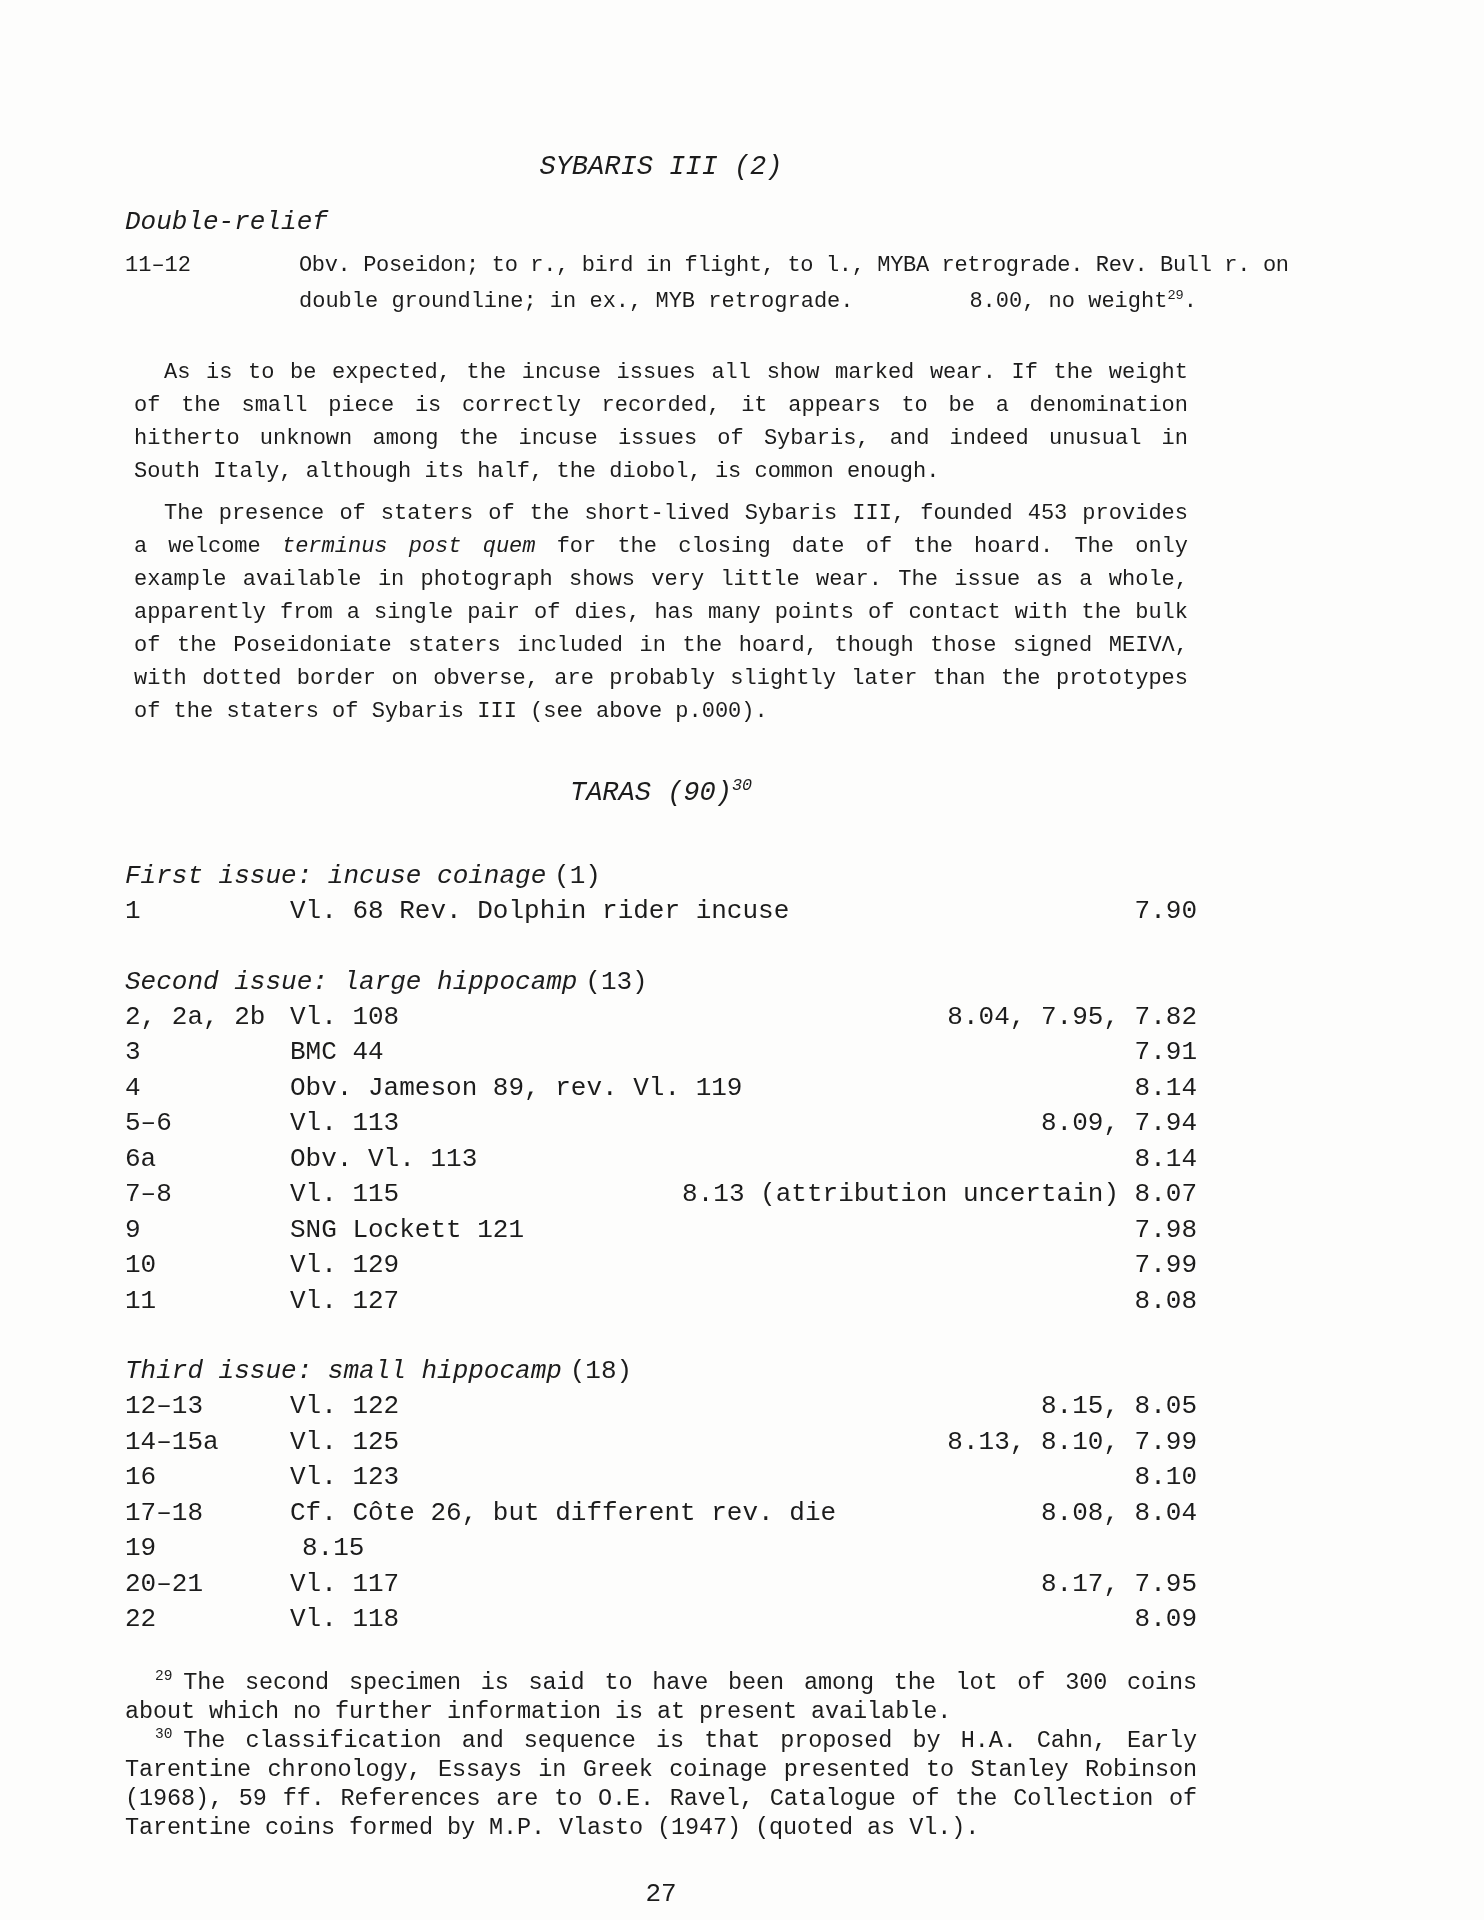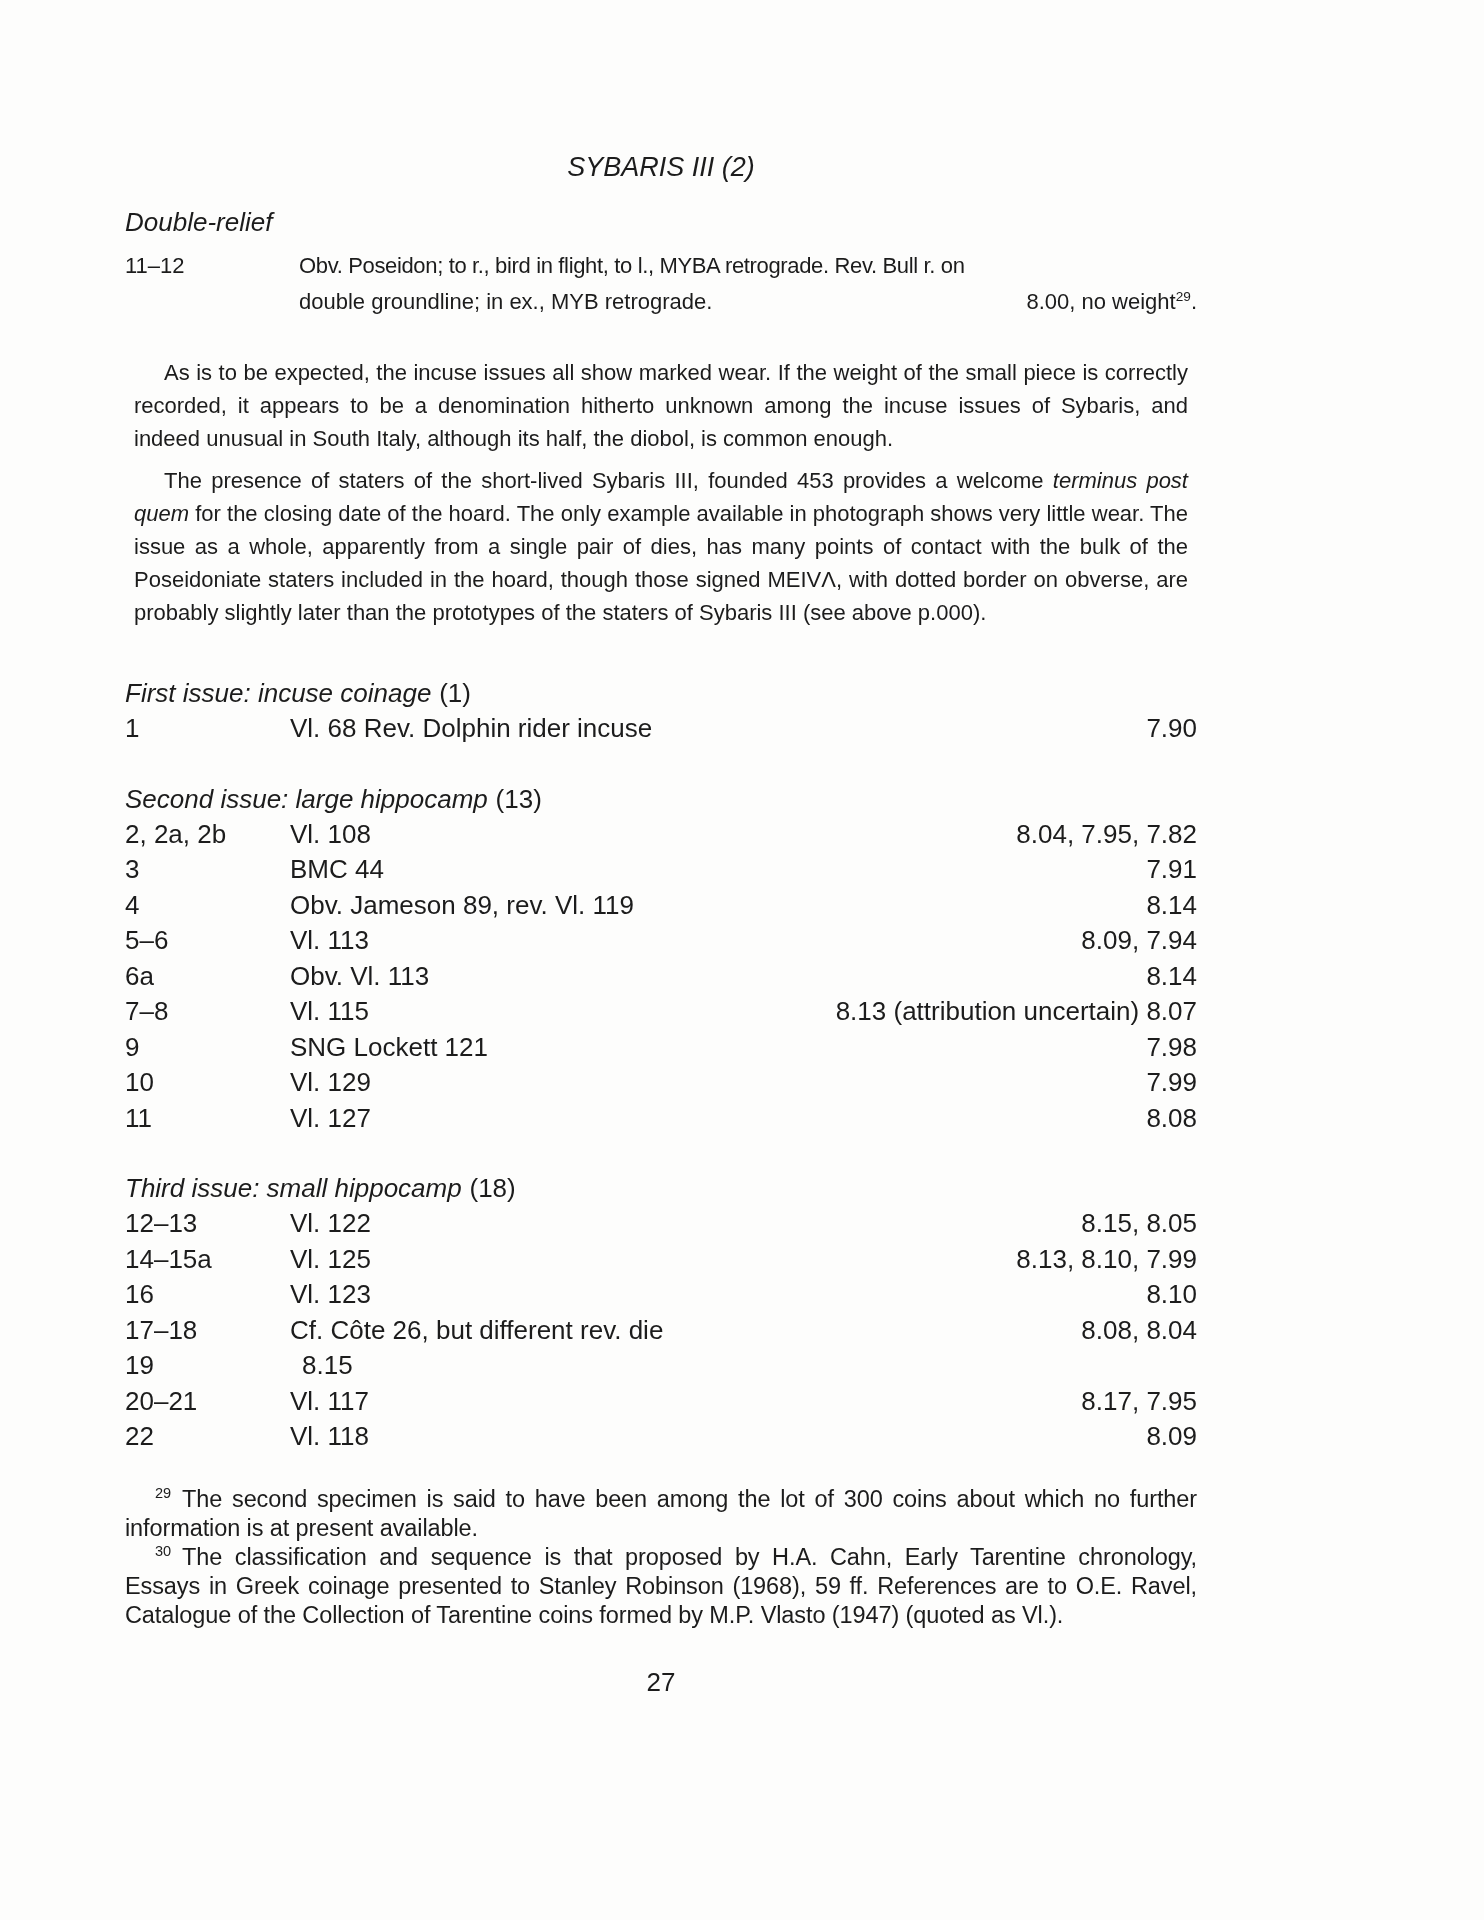--- a/index.html
+++ b/index.html
@@ -2,21 +2,21 @@
 <html><head>
 <meta charset="utf-8">
 <style>
   html, body { margin: 0; padding: 0; background: #ffffff; }
   .page {
     position: relative;
     width: 1484px;
     height: 1920px;
     background: #fdfdfc;
     color: #1c1c1c;
-    font-family: Liberation Sans, sans-serif;
+    font-family: Liberation Mono, monospace;
     overflow: hidden;
   }
   .content {
     position: absolute;
     left: 125px;
     top: 0;
     width: 1072px;
   }
   sup { font-size: 62%; line-height: 0; }
 
@@ -114,20 +114,23 @@
           <span>double groundline; in ex., MYB retrograde.</span>
           <span class="entry-weight"><span>8.00, no weight</span><sup>29</sup><span>.</span></span>
         </div>
       </div>
     </div>
 
     <p class="body-para" id="para-wear">As is to be expected, the incuse issues all show marked wear. If the weight of the small piece is correctly recorded, it appears to be a denomination hitherto unknown among the incuse issues of Sybaris, and indeed unusual in South Italy, although its half, the diobol, is common enough.</p>
 
     <p class="body-para"><span>The presence of staters of the short-lived Sybaris III, founded 453 provides a welcome </span><i>terminus post quem</i><span> for the closing date of the hoard. The only example available in photograph shows very little wear. The issue as a whole, apparently from a single pair of dies, has many points of contact with the bulk of the Poseidoniate staters included in the hoard, though those signed MEIVΛ, with dotted border on obverse, are probably slightly later than the prototypes of the staters of Sybaris III (see above p.000).</span></p>
 
+    <div class="doc-heading" id="taras-heading">
+      <span>TARAS (90)</span><sup>30</sup>
+    </div>
 
     <div class="section">
       <div class="section-label section-first">
         <i>First issue: incuse coinage</i><span class="count">(1)</span>
       </div>
       <div class="catalog-row">
         <span class="row-num">1</span>
         <span class="row-desc">Vl. 68 Rev. Dolphin rider incuse</span>
         <span class="row-weights">7.90</span>
       </div>

